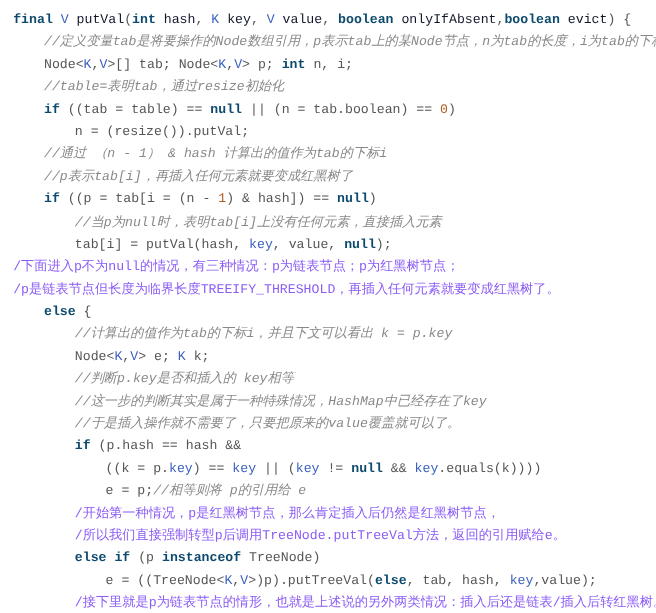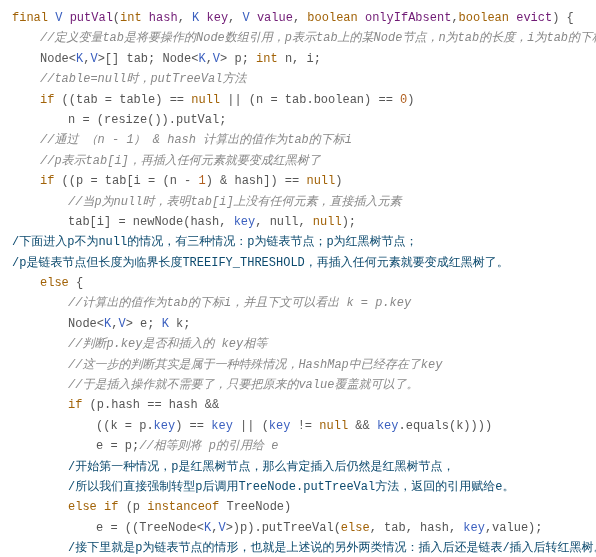--- a/index.html
+++ b/index.html
@@ -8,54 +8,54 @@
   font-size:12px;
   line-height:1.7;
   padding:8px 12px;
   color:#555;
   background:#fff;
   position:relative;
   width:596px;
   box-sizing:border-box;
 }
 .l{white-space:pre}
-.kw{color:#a16207;font-weight:normal}   
+.kw{color:#0c4a6e;font-weight:bold}   
 .ty{color:#3a5fbf}
 .cm{color:#888;font-style:italic}     
-.cmc{color:#0c4a6e}                      
+.cmc{color:#8b5cf6}                      
 .num{color:#b05f1f}
-.id{color:#701a75}
+.id{color:#0f172a}
 
 .i1{padding-left:28px}
 .i2{padding-left:56px}
 .i3{padding-left:84px}
 </style>
 </head>
 <body>
 
 <div class="l"><span class="kw">final</span> <span class="ty">V</span> <span class="id">putVal</span>(<span class="kw">int</span> <span class="id">hash</span>, <span class="ty">K</span> <span class="id">key</span>, <span class="ty">V</span> <span class="id">value</span>, <span class="kw">boolean</span> <span class="id">onlyIfAbsent</span>,<span class="kw">boolean</span> <span class="id">evict</span>) {</div>
 
 <div class="l i1 cm">//定义变量tab是将要操作的Node数组引用，p表示tab上的某Node节点，n为tab的长度，i为tab的下标。</div>
 
 <div class="l i1"><span>Node&lt;</span><span class="ty">K</span>,<span class="ty">V</span><span>&gt;[] tab; Node&lt;</span><span class="ty">K</span>,<span class="ty">V</span><span>&gt; p; </span><span class="kw">int</span><span> n, i;</span></div>
 
-<div class="l i1 cm">//table=null时，putTreeVal方法</div>
+<div class="l i1 cm">//table=表明tab，通过resize初始化</div>
 
 <div class="l i1"><span class="kw">if</span> <span>((tab = table) == </span><span class="kw">null</span><span> || (n = tab.boolean) == </span><span class="num">0</span><span>)</span></div>
 
 <div class="l i2">n = (resize()).putVal;</div>
 
 <div class="l i1 cm">//通过 （n - 1） &amp; hash 计算出的值作为tab的下标i</div>
 <div class="l i1 cm">//p表示tab[i]，再插入任何元素就要变成红黑树了</div>
 
 <div class="l i1"><span class="kw">if</span> <span>((p = tab[i = (n - </span><span class="num">1</span><span>) &amp; hash]) == </span><span class="kw">null</span><span>)</span></div>
 
 <div class="l i2 cm">//当p为null时，表明tab[i]上没有任何元素，直接插入元素</div>
 
-<div class="l i2"><span>tab[i] = newNode(hash, </span><span class="ty">key</span><span>, null, </span><span class="kw">null</span><span>);</span></div>
+<div class="l i2"><span>tab[i] = putVal(hash, </span><span class="ty">key</span><span>, value, </span><span class="kw">null</span><span>);</span></div>
 
 <div class="l cmc">/下面进入p不为null的情况，有三种情况：p为链表节点；p为红黑树节点；</div>
 <div class="l cmc">/p是链表节点但长度为临界长度TREEIFY_THRESHOLD，再插入任何元素就要变成红黑树了。</div>
 
 <div class="l i1"><span class="kw">else</span> {</div>
 
 <div class="l i2 cm">//计算出的值作为tab的下标i，并且下文可以看出 k = p.key</div>
 
 <div class="l i2"><span>Node&lt;</span><span class="ty">K</span>,<span class="ty">V</span><span>&gt; e; </span><span class="ty">K</span><span> k;</span></div>
 

